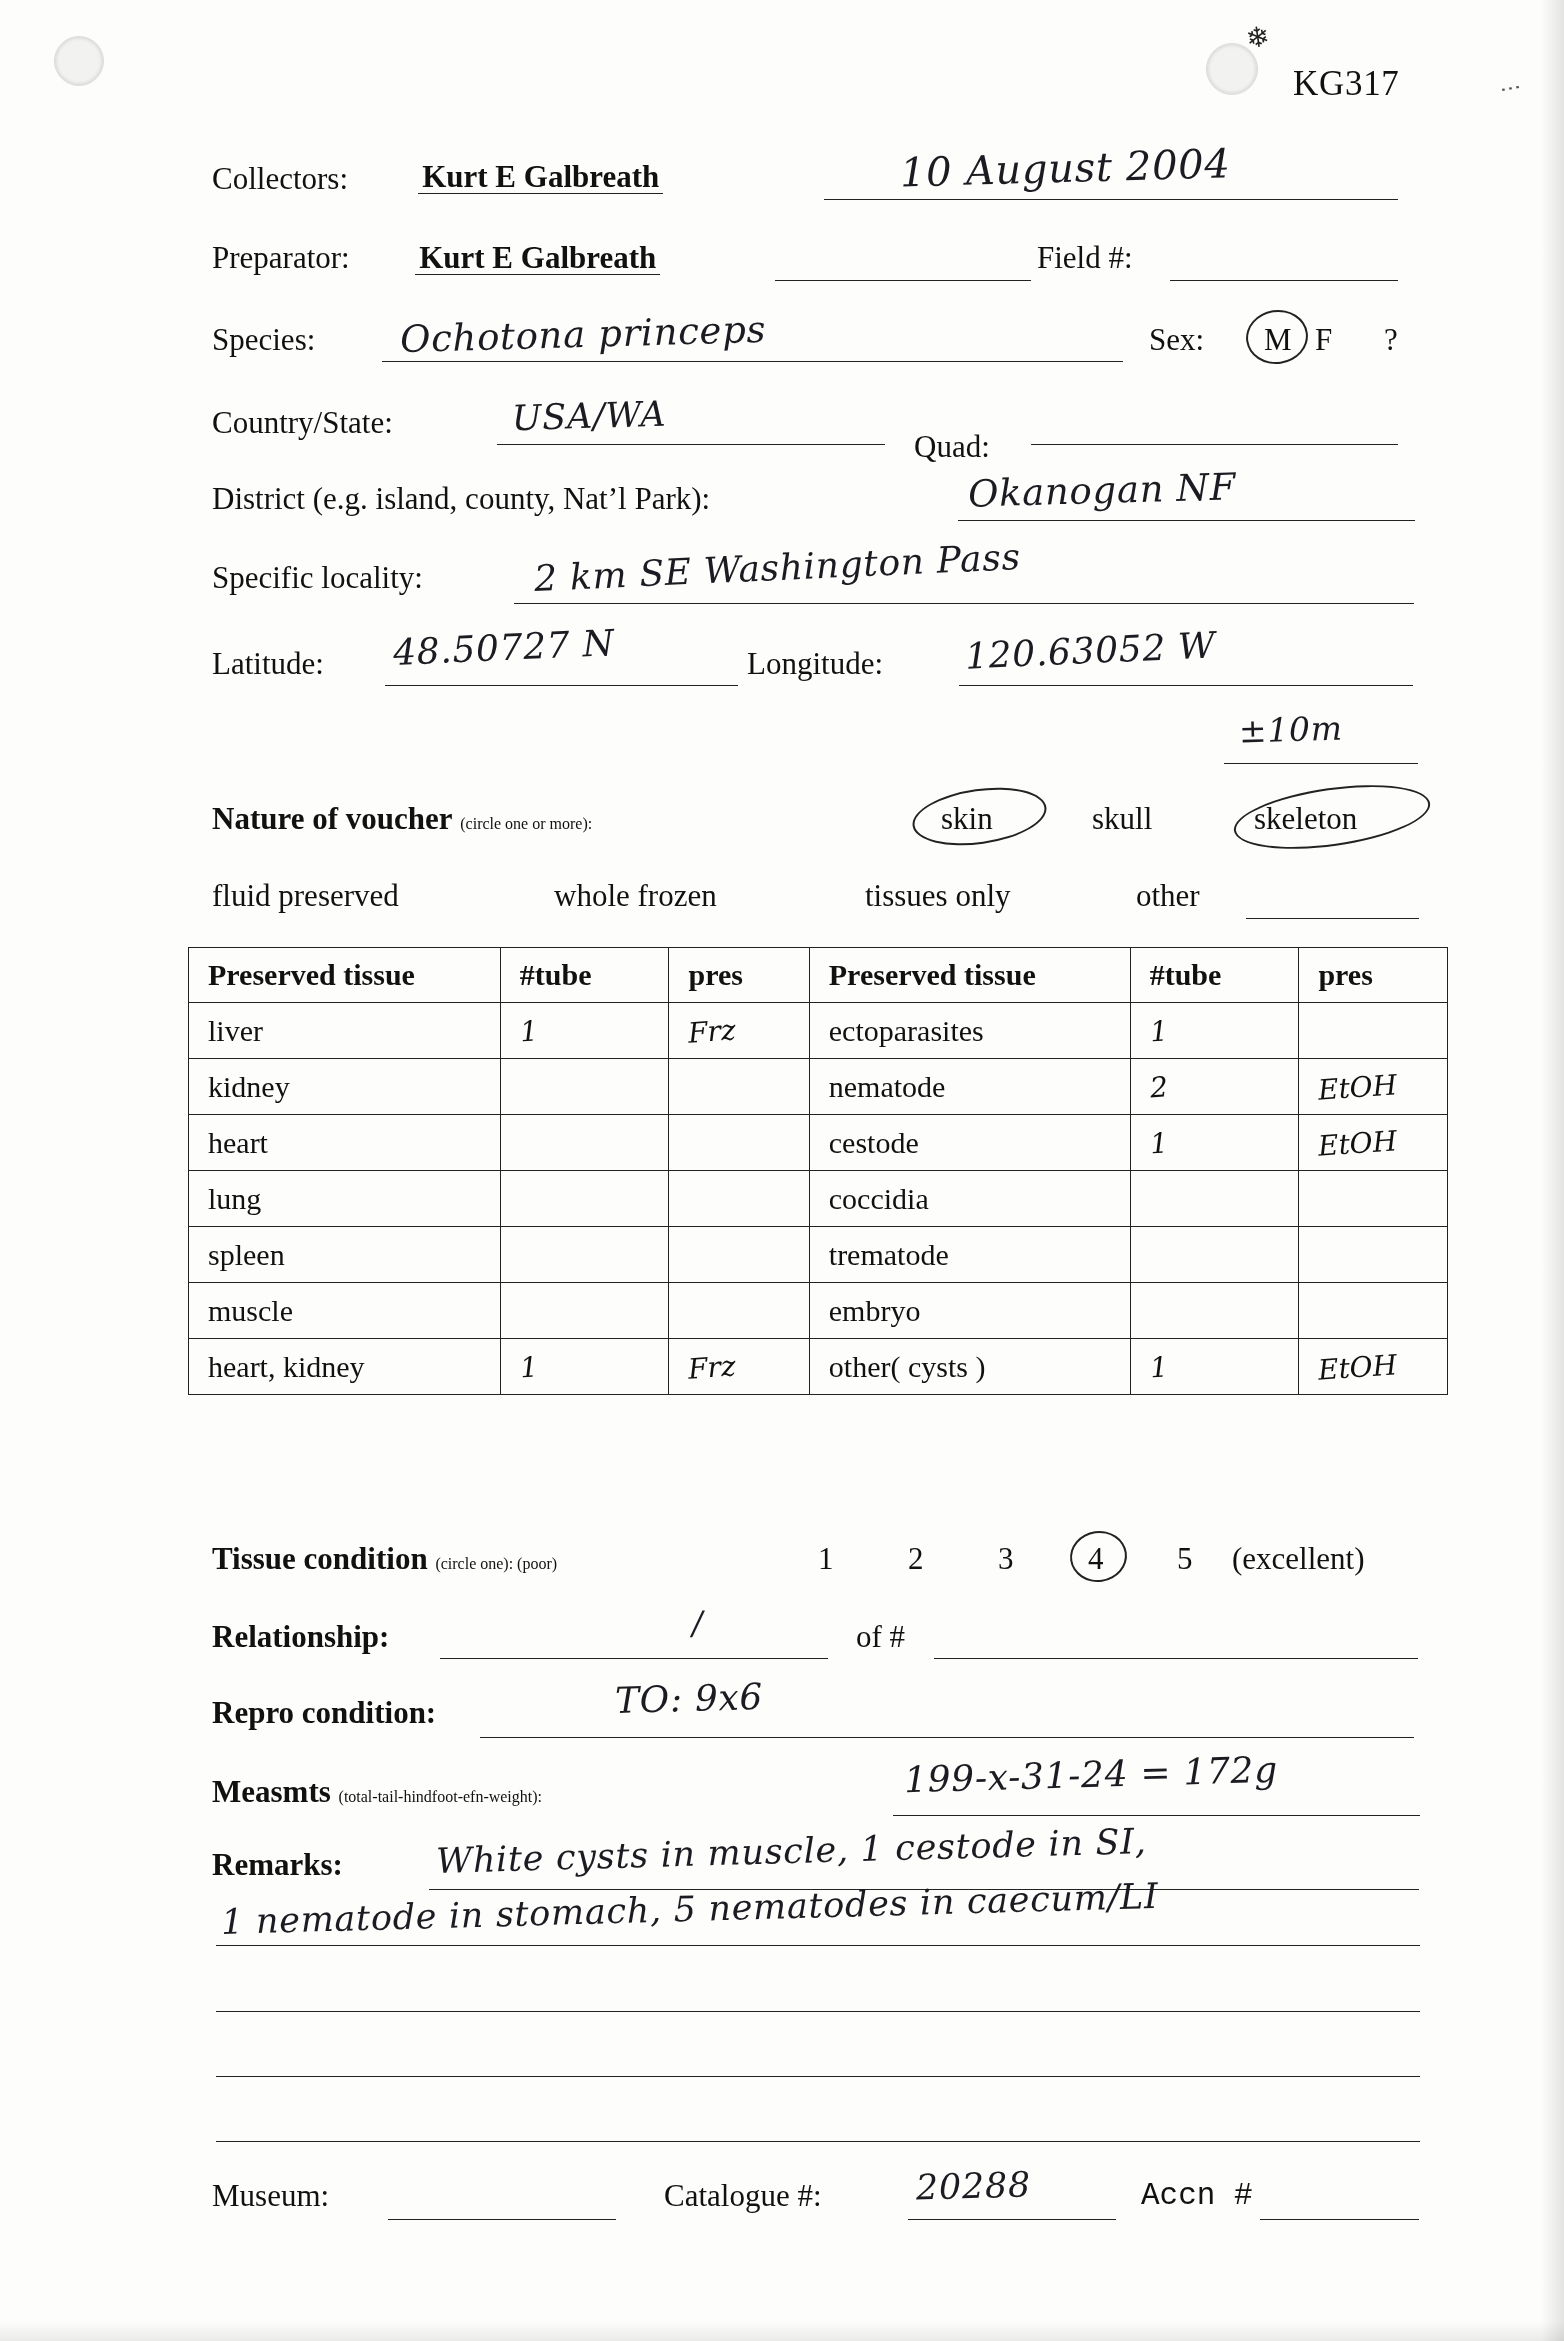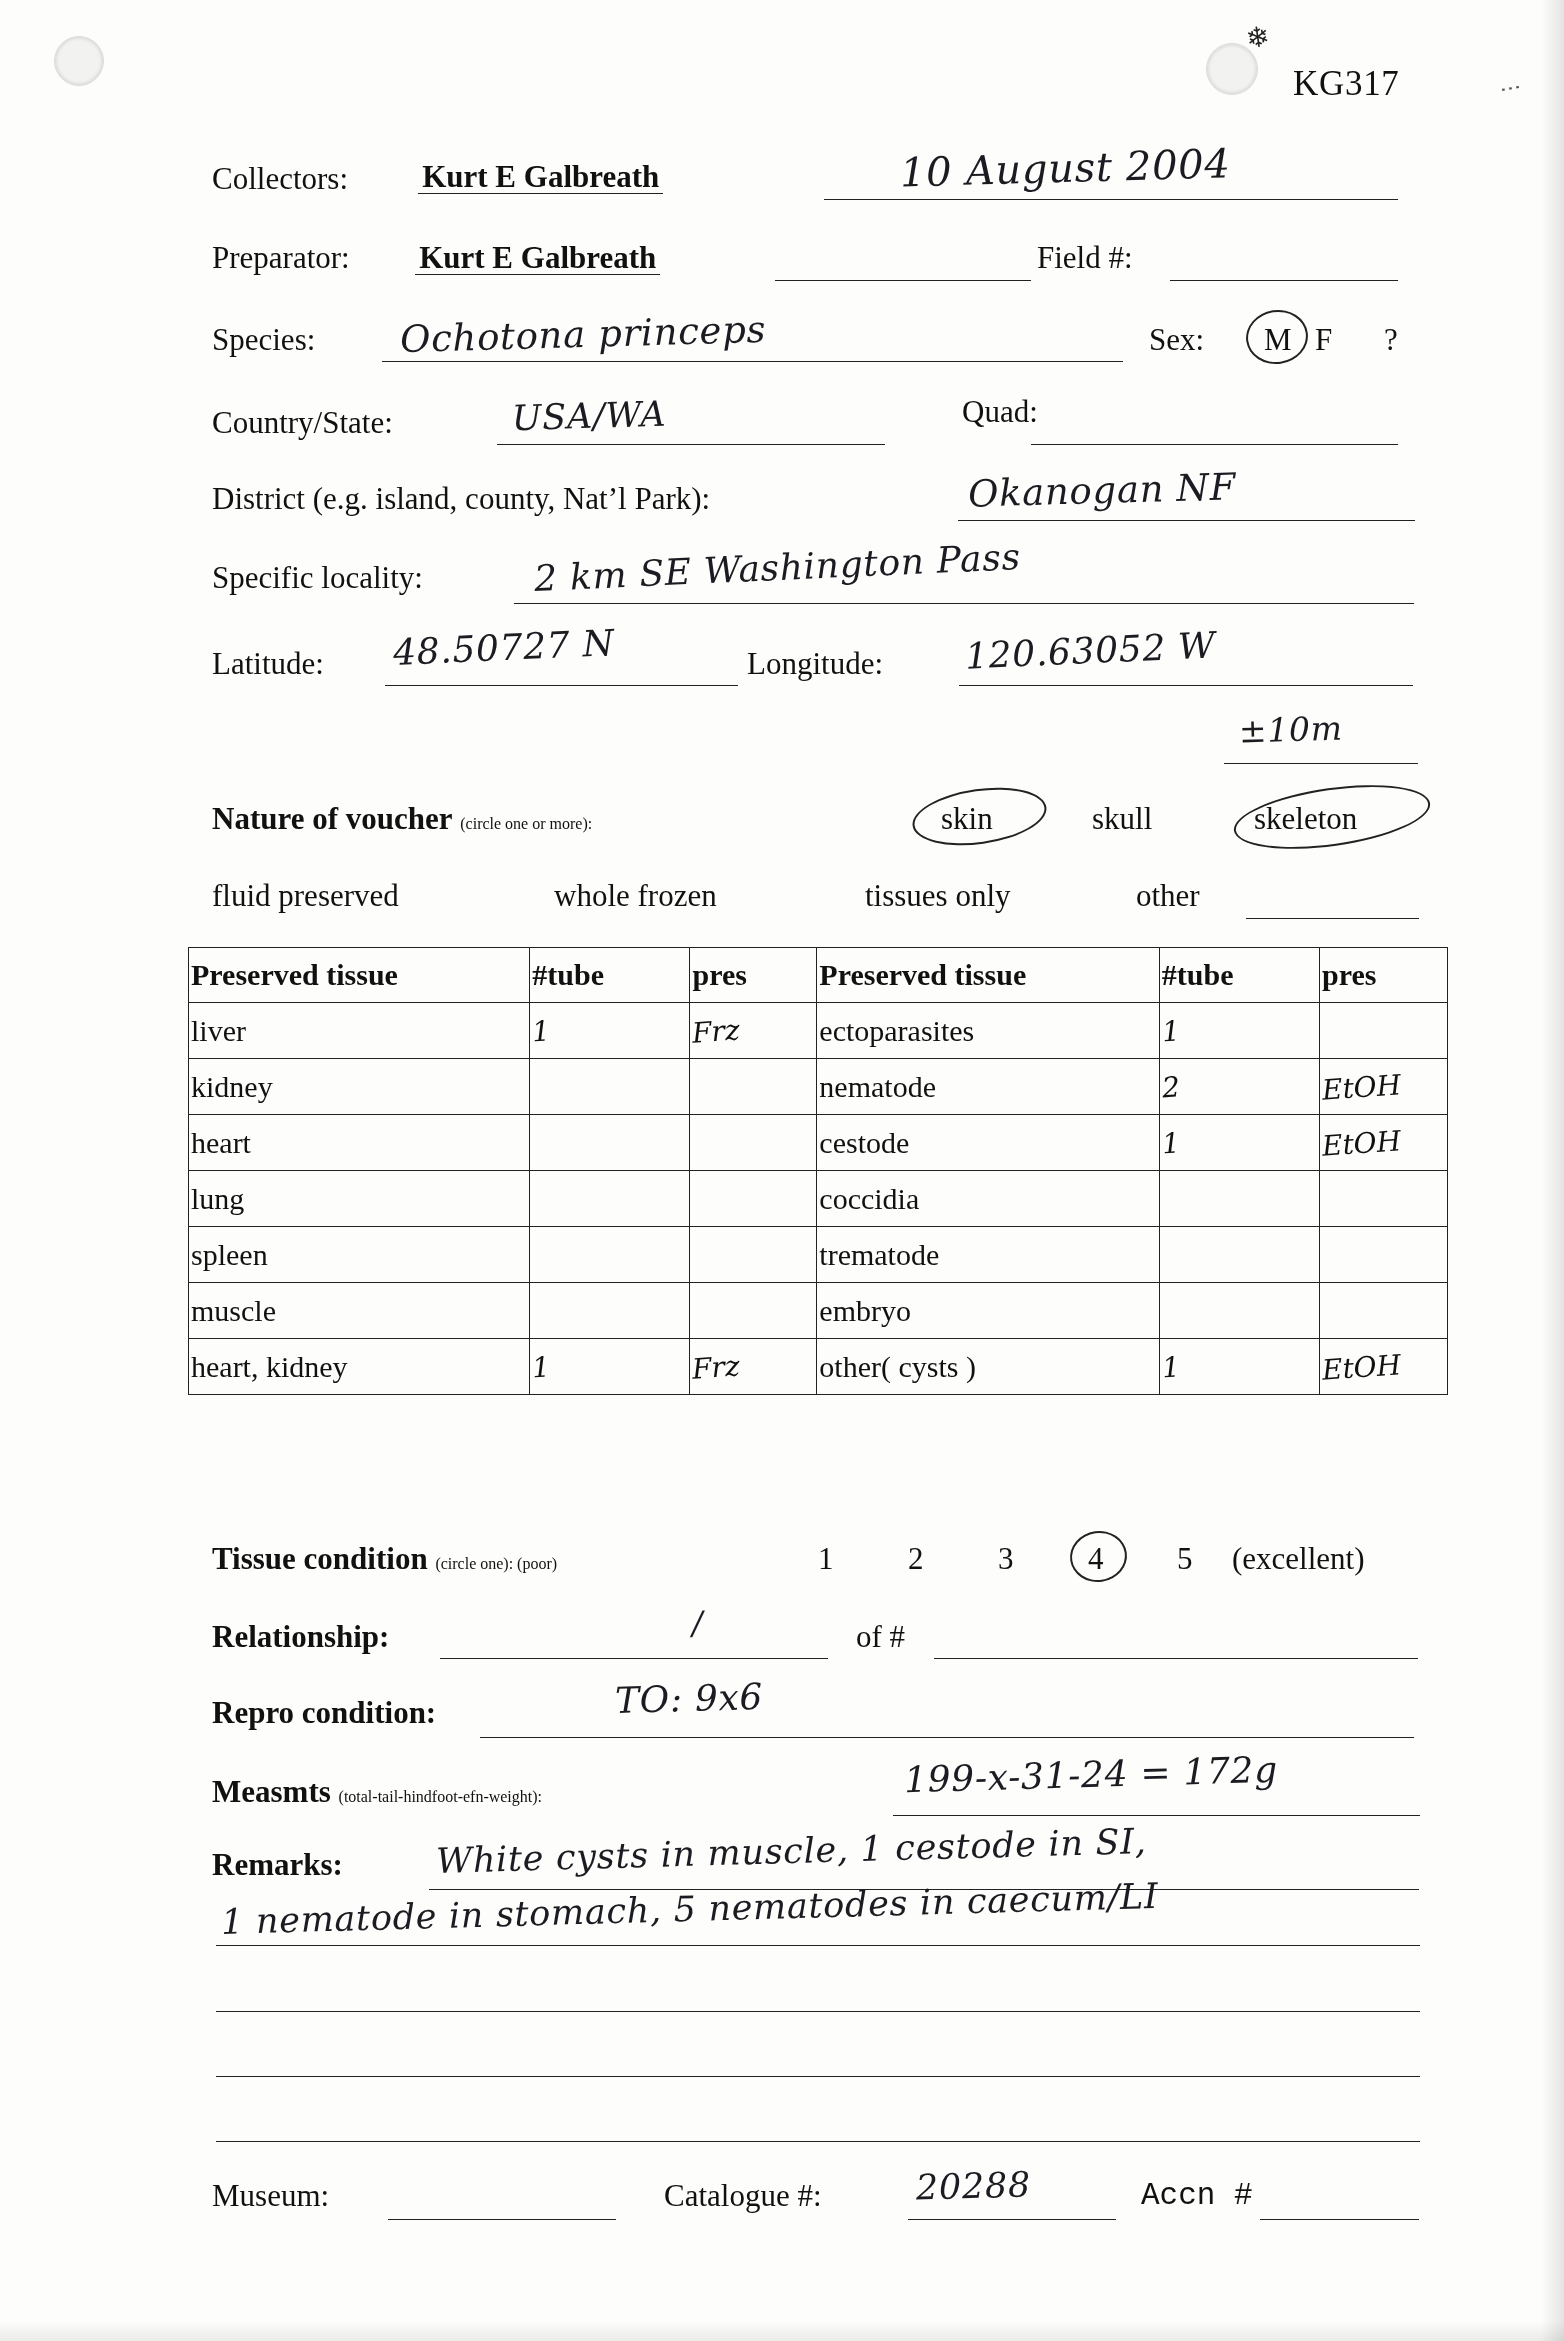--- a/index.html
+++ b/index.html
@@ -111,21 +111,21 @@
     width: 1260px;
     border-collapse: collapse;
     background: transparent;
   }
   table.tissues td, table.tissues th {
     border: 1.7px solid #222;
     height: 55px;
     font-size: 30px;
     font-weight: normal;
     text-align: left;
-    padding: 0 2px;
+    padding: 0 19px;
     font-family: "Liberation Serif", serif;
   }
   table.tissues th {
     font-weight: bold;
     height: 54px;
   }
   .c-name { width: 346px; }
   .c-tube { width: 159px; }
   .c-pres { width: 125px; }
 
@@ -168,21 +168,21 @@
   <div class="hw" style="left:400px; top:313px; font-size:37px;">Ochotona princeps</div>
   <div class="row" style="left:1149px; top:324px;">Sex:</div>
   <div class="row" style="left:1264px; top:324px;">M</div>
   <div class="circle-o" style="left:1246px; top:310px; width:58px; height:50px;"></div>
   <div class="row" style="left:1315px; top:324px;">F</div>
   <div class="row" style="left:1384px; top:324px;">?</div>
 
   <div class="row" style="left:212px; top:407px;">Country/State:</div>
   <div class="blankline" style="left:497px; top:444px; width:388px;"></div>
   <div class="hw" style="left:512px; top:396px; font-size:35px;">USA/WA</div>
-  <div class="row" style="left:914px; top:396px;margin-left:48px;">Quad:</div>
+  <div class="row" style="left:914px; top:431px;">Quad:</div>
   <div class="blankline" style="left:1031px; top:444px; width:367px;"></div>
 
   <div class="row" style="left:212px; top:483px;">District (e.g. island, county, Nat’l Park):</div>
   <div class="blankline" style="left:958px; top:520px; width:457px;"></div>
   <div class="hw" style="left:968px; top:469px; font-size:37px;">Okanogan NF</div>
 
   <div class="row" style="left:212px; top:562px;">Specific locality:</div>
   <div class="blankline" style="left:514px; top:603px; width:900px;"></div>
   <div class="hw hw-2" style="left:534px; top:547px; font-size:36px;">2 km SE Washington Pass</div>
 

